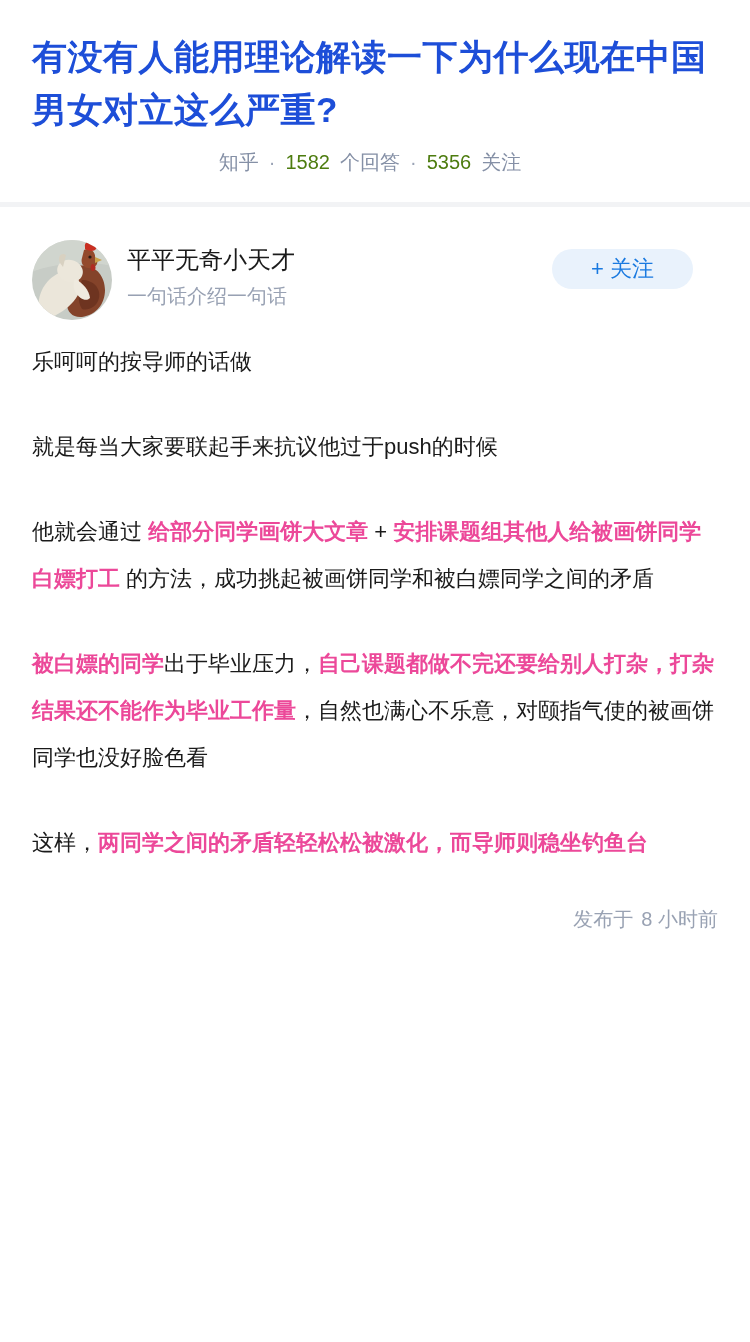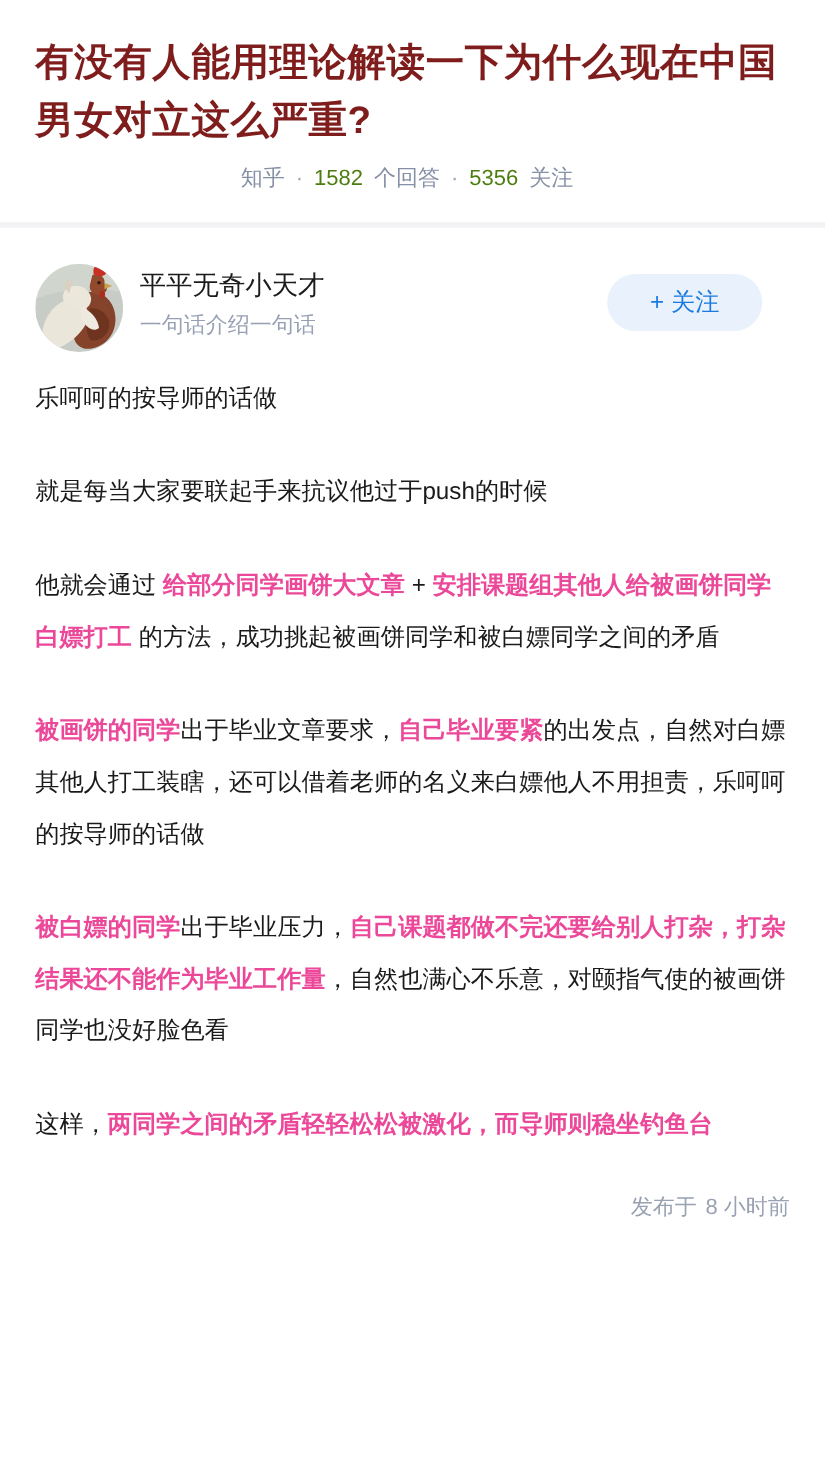--- a/index.html
+++ b/index.html
@@ -15,21 +15,21 @@
   .page { position: relative; width: 750px; height: 1342px; background: #fff; }
 
   
   .question-header { padding: 30px 32px 0 32px; }
   .question-title {
     margin: 0;
     font-size: 35px;
     line-height: 53px;
     font-weight: 700;
     letter-spacing: 0.5px;
-    color: #7f1d1d;
+    color: #1d4ed8;
   }
   .question-meta {
     margin-top: 12px;
     font-size: 20px;
     line-height: 28px;
     color: #8590a6;
     display: flex;
     align-items: center;
     justify-content: center;
   }
@@ -67,21 +67,21 @@
     margin-top: 4px;
     font-size: 20px;
     line-height: 30px;
     color: #98a1b3;
   }
   .follow-btn {
     position: absolute;
     top: 9px;
     right: 25px;
     width: 141px;
-    height: 52px;
+    height: 40px;
     border: none;
     border-radius: 26px;
     background: #e9f2fc;
     color: #1a7ae0;
     font-size: 22px;
     font-family: inherit;
     display: flex;
     align-items: center;
     justify-content: center;
     cursor: pointer;
@@ -165,21 +165,20 @@
       </div>
 
       <button class="follow-btn" style="background: rgb(233, 242, 252); color: rgb(26, 122, 224);">+ 关注</button>
     </div>
 
     <div class="answer-body" id="answer-body">
 
     <p><span>乐呵呵的按导师的话做</span></p>
         <p><span>就是每当大家要联起手来抗议他过于push的时候</span></p>
         <p><span>他就会通过 </span><strong>给部分同学画饼大文章</strong><span> + </span><strong>安排课题组其他人给被画饼同学白嫖打工</strong><span> 的方法，成功挑起被画饼同学和被白嫖同学之间的矛盾</span></p>
-        <p><strong>被画饼的同学</strong><span>出于毕业文章要求，</span><strong>自己毕业要紧</strong><span>的出发点，自然对白嫖其他人打工装瞎，还可以借着老师的名义来白嫖他人不用担责，乐呵呵的按导师的话做</span></p>
         <p><strong>被白嫖的同学</strong><span>出于毕业压力，</span><strong>自己课题都做不完还要给别人打杂，打杂结果还不能作为毕业工作量</strong><span>，自然也满心不乐意，对颐指气使的被画饼同学也没好脸色看</span></p>
         <p><span>这样，</span><strong>两同学之间的矛盾轻轻松松被激化，而导师则稳坐钓鱼台</strong></p>
       </div>
 
     <div class="answer-footer">
       <span>发布于</span><span class="t">8 小时前</span>
     </div>
 
   </div>
 </div>

